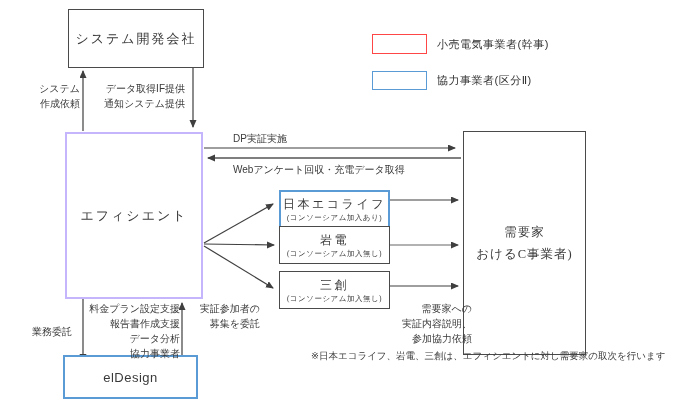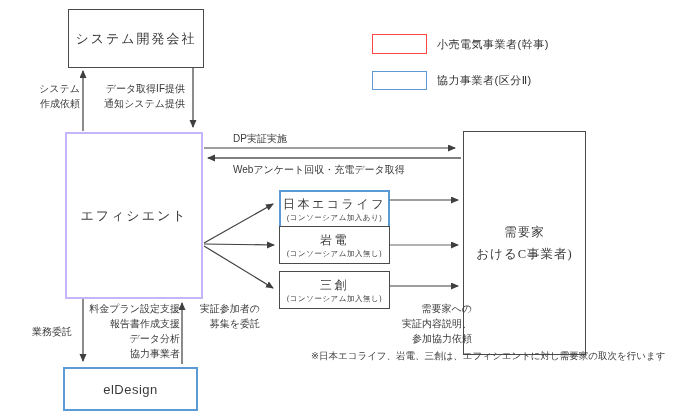--- a/index.html
+++ b/index.html
@@ -78,21 +78,21 @@
   </svg>
 
   <div class="box black" style="left:68px; top:9px; width:136px; height:59px;">
     <span class="box-title">システム開発会社</span>
   </div>
 
   <div class="box red" style="left:65px; top:132px; width:138px; height:167px;">
     <span class="box-title">エフィシエント</span>
   </div>
 
-  <div class="box blue" style="left:63px; top:367px; width:135px; height:44px;">
+  <div class="box blue" style="left:63px; top:355px; width:135px; height:44px;">
     <span class="box-title en">elDesign</span>
   </div>
 
   <div class="box black" style="left:463px; top:131px; width:123px; height:224px;">
     <div class="consumer-line">需要家</div>
     <div class="consumer-line">おけるC事業者)</div>
   </div>
 
   <div class="box blue" style="left:279px; top:190px; width:111px; height:38px;">
     <div class="mid-name">日本エコライフ</div>

